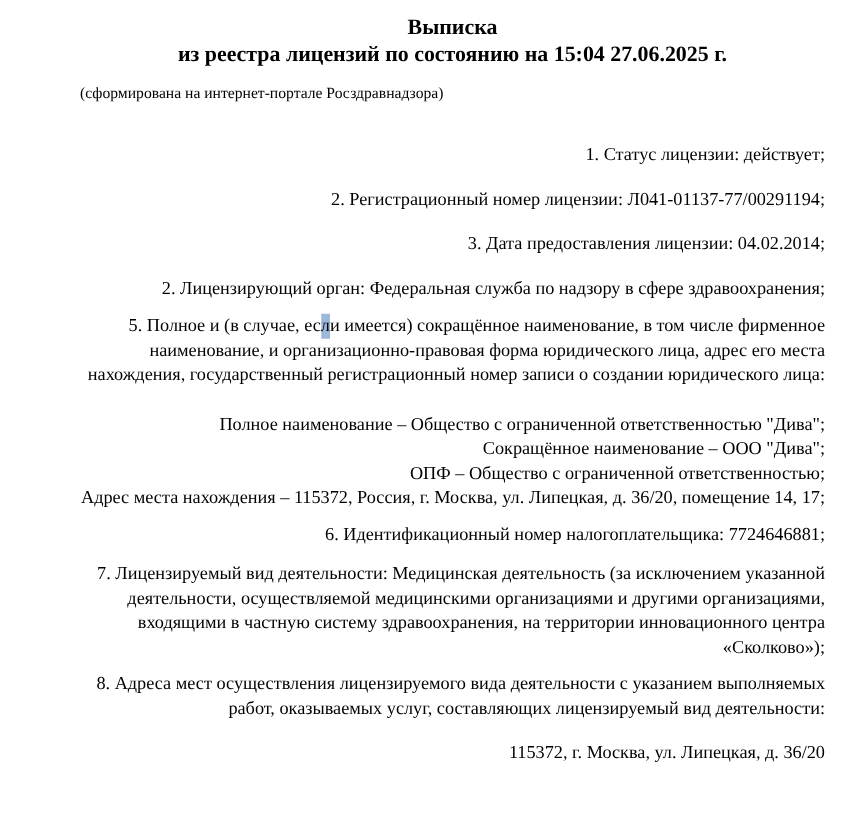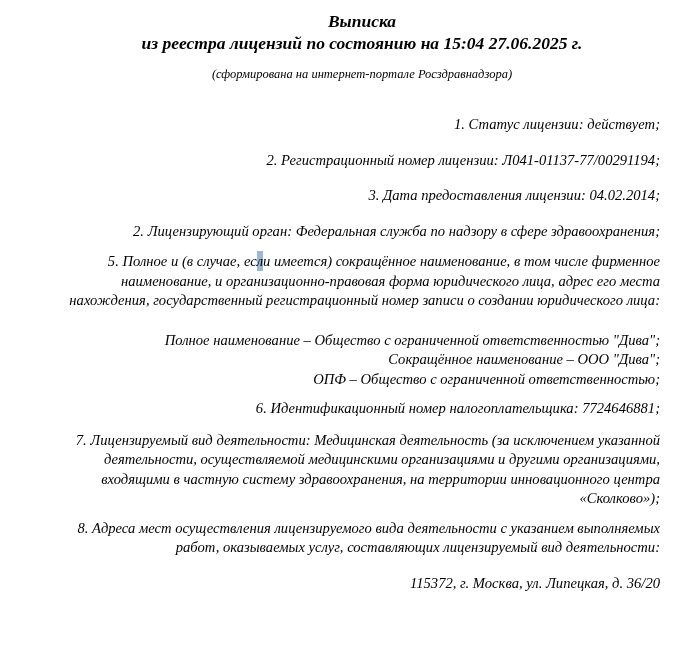--- a/index.html
+++ b/index.html
@@ -12,30 +12,29 @@
     height: 663px;
     overflow: hidden;
     color: #000000;
     font-family: "Liberation Serif", "DejaVu Serif", serif;
   }
   .doc {
     box-sizing: border-box;
     width: 681px;
     height: 663px;
     padding: 10px 21px 0 64px;
-    font-style: italic;
   }
   .title {
     text-align: center;
     font-weight: bold;
     font-size: 17.5px;
     line-height: 22px;
   }
   .subtitle {
-    text-align: center;
+    text-align: left;
     font-size: 12.5px;
     line-height: 15px;
     margin: 13px 0 33px 0;
   }
   .para {
     font-size: 14.6px;
     line-height: 19.5px;
     margin: 0 0 16px 0;
     text-align: right;
   }
@@ -72,20 +71,21 @@
   <p class="para" data-bind="fields.grant_date">3. Дата предоставления лицензии: 04.02.2014;</p>
 
   <p class="para mb11" data-bind="fields.authority">2. Лицензирующий орган: Федеральная служба по надзору в сфере здравоохранения;</p>
 
   <p class="para mb13"><span data-bind="fields.names_heading.pre">5. Полное и (в случае, ес</span><span class="hl" data-bind="fields.names_heading.highlight" data-bind-bg="colors.selection_highlight" style="background-color: rgb(156, 184, 217);">л</span><span data-bind="fields.names_heading.post">и имеется) сокращённое наименование, в том числе фирменное наименование, и организационно-правовая форма юридического лица, адрес его места нахождения, государственный регистрационный номер записи о создании юридического лица:</span></p>
 
   <p class="para mb10">
     <span class="line" data-bind="fields.org.full_name">Полное наименование – Общество с ограниченной ответственностью "Дива";</span>
     <span class="line" data-bind="fields.org.short_name">Сокращённое наименование – ООО "Дива";</span>
     <span class="line" data-bind="fields.org.opf">ОПФ – Общество с ограниченной ответственностью;</span>
+    <span class="line" data-bind="fields.org.address">Адрес места нахождения – 115372, Россия, г. Москва, ул. Липецкая, д. 36/20, помещение 14, 17;</span>
   </p>
 
   <p class="para mb12" data-bind="fields.inn">6. Идентификационный номер налогоплательщика: 7724646881;</p>
 
   <p class="para mb10" data-bind="fields.activity">7. Лицензируемый вид деятельности: Медицинская деятельность (за исключением указанной деятельности, осуществляемой медицинскими организациями и другими организациями, входящими в частную систему здравоохранения, на территории инновационного центра «Сколково»);</p>
 
   <p class="para" data-bind="fields.addresses_heading">8. Адреса мест осуществления лицензируемого вида деятельности с указанием выполняемых работ, оказываемых услуг, составляющих лицензируемый вид деятельности:</p>
 
   <p class="para mb0" data-bind="fields.activity_address">115372, г. Москва, ул. Липецкая, д. 36/20</p>
 

